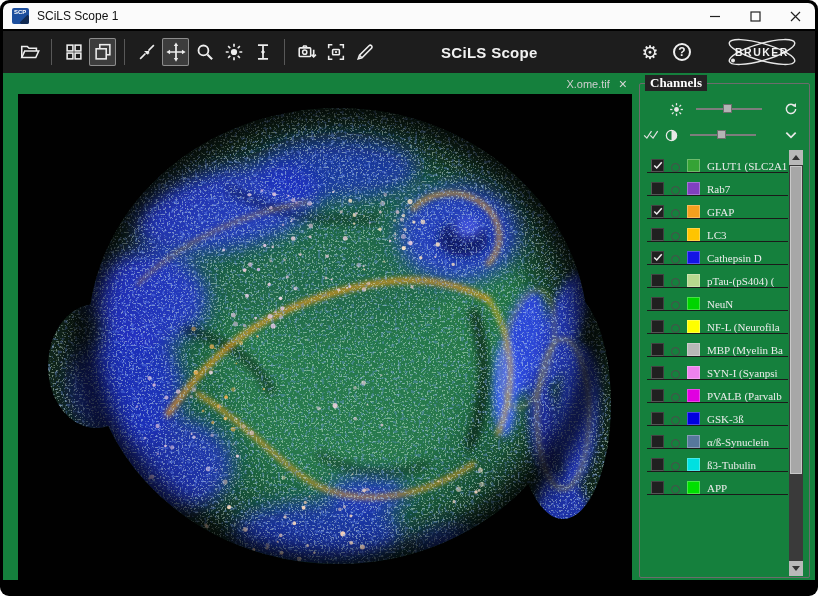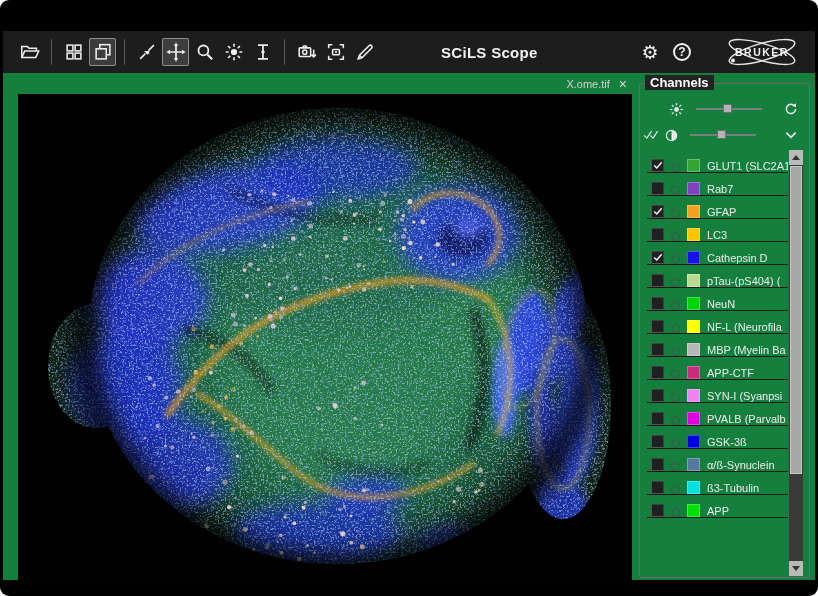--- a/index.html
+++ b/index.html
@@ -34,21 +34,21 @@
   .content { position:absolute; top:73px; left:3px; right:3px; height:507px; background:#15803d; display:flex; }
   .viewer { width:632px; flex:none; position:relative; }
   .tabbar { height:21px; display:flex; justify-content:flex-end; align-items:center; padding-right:4px; }
   .tab { display:flex; align-items:center; gap:9px; color:#cfcfcf; font-size:11px; padding:0 4px; }
   .tab-close { color:#d8d8d8; font-size:14px; line-height:1; }
   .canvas { position:absolute; top:21px; left:15px; width:614px; height:486px; background:#010101; overflow:hidden; }
   .canvas svg { display:block; }
 
   
   .panel { flex:1; position:relative; padding:0 5px 0 4px; }
-  .groupbox { position:absolute; top:10px; left:4px; right:5px; bottom:2px; border:1px solid #6c6c6c; border-radius:2px; }
+  .groupbox { position:absolute; top:10px; left:4px; right:5px; bottom:2px; border:1px solid #6c6c6c; border-radius:2px;font-family:Liberation Serif, serif; }
   .legend { position:absolute; top:-9px; left:5px; background:#232323; padding:0 5px; color:#fff; font-size:13px; font-weight:bold; }
   .panel-inner { position:absolute; inset:0; padding:12px 6px 0 6px; }
   .ctl-row { display:flex; align-items:center; height:26px; }
   .ctl-icon { width:20px; display:flex; justify-content:center; flex:none; }
   .slider { position:relative; width:66px; height:12px; margin:0 8px 0 10px; flex:none; }
   .slider .track { position:absolute; top:5px; left:0; right:0; height:2px; background:#7d7d7d; }
   .slider .thumb { position:absolute; top:1px; width:9px; height:9px; background:#b4b4b4; border:1px solid #6e6e6e; }
   .list { position:absolute; top:66px; left:7px; right:6px; bottom:1px; overflow:hidden; }
   .rows { position:absolute; top:0; left:0; right:15px; }
   .row { height:23px; display:flex; align-items:flex-end; gap:7px; padding-left:4px; border-bottom:1px solid #1a1a1a; }
@@ -60,20 +60,43 @@
   .scrollbar { position:absolute; top:0; right:0; bottom:0; width:14px; background:#3a3a3a; }
   .sb-btn { position:absolute; left:0; width:14px; height:15px; background:#b9b9b9; display:flex; align-items:center; justify-content:center; }
   .sb-up { top:0; } .sb-down { bottom:0; }
   .sb-thumb { position:absolute; left:1px; top:16px; width:12px; height:308px; background:#a7a7a7; border:1px solid #c9c9c9; }
 </style>
 </head>
 <body>
 
 <div class="window">
 
+  <div class="titlebar">
+    <div class="app-icon">
+        <span>SCP</span>
+      </div>
+    <div class="title-text">SCiLS Scope 1</div>
+    <div class="win-controls">
+      <div class="win-btn">
+        <svg width="11" height="11" viewBox="0 0 11 11">
+            <line x1="0" y1="5.5" x2="10" y2="5.5" stroke="#222" stroke-width="1.2"></line>
+          </svg>
+      </div>
+      <div class="win-btn">
+        <svg width="11" height="11" viewBox="0 0 11 11">
+            <rect x="1" y="1" width="9" height="9" fill="none" stroke="#222" stroke-width="1.2"></rect>
+          </svg>
+      </div>
+      <div class="win-btn">
+        <svg width="11" height="11" viewBox="0 0 11 11">
+            <path d="M1 1 L10 10 M10 1 L1 10" stroke="#222" stroke-width="1.2"></path>
+          </svg>
+      </div>
+    </div>
+  </div>
 
   <div class="toolbar">
     <div id="toolbar-buttons" style="display:flex;align-items:center;">
         <div class="tbtn">
           <svg viewBox="0 0 24 24">
             <path d="M3 18V6h6l2 2h8v3" fill="none" stroke="#ededed" stroke-width="1.7"></path>
             <path d="M3 18l3.2-7h15.3l-3.2 7z" fill="none" stroke="#ededed" stroke-width="1.7"></path>
           </svg>
         </div>
         <div class="tsep"></div>
@@ -596,26 +619,20 @@
                 </div>
                 <div class="row">
                   <div class="cbx"></div>
                   <div class="rad"></div>
                   <div class="swatch" style="background: rgb(184, 184, 184);"></div>
                   <div class="chan-label">MBP (Myelin Ba</div>
                 </div>
                 <div class="row">
                   <div class="cbx"></div>
                   <div class="rad"></div>
-                  <div class="swatch" style="background: rgb(204, 42, 125);"></div>
-                  <div class="chan-label">APP-CTF</div>
-                </div>
-                <div class="row">
-                  <div class="cbx"></div>
-                  <div class="rad"></div>
                   <div class="swatch" style="background: rgb(238, 130, 238);"></div>
                   <div class="chan-label">SYN-I (Syanpsi</div>
                 </div>
                 <div class="row">
                   <div class="cbx"></div>
                   <div class="rad"></div>
                   <div class="swatch" style="background: rgb(224, 0, 224);"></div>
                   <div class="chan-label">PVALB (Parvalb</div>
                 </div>
                 <div class="row">

